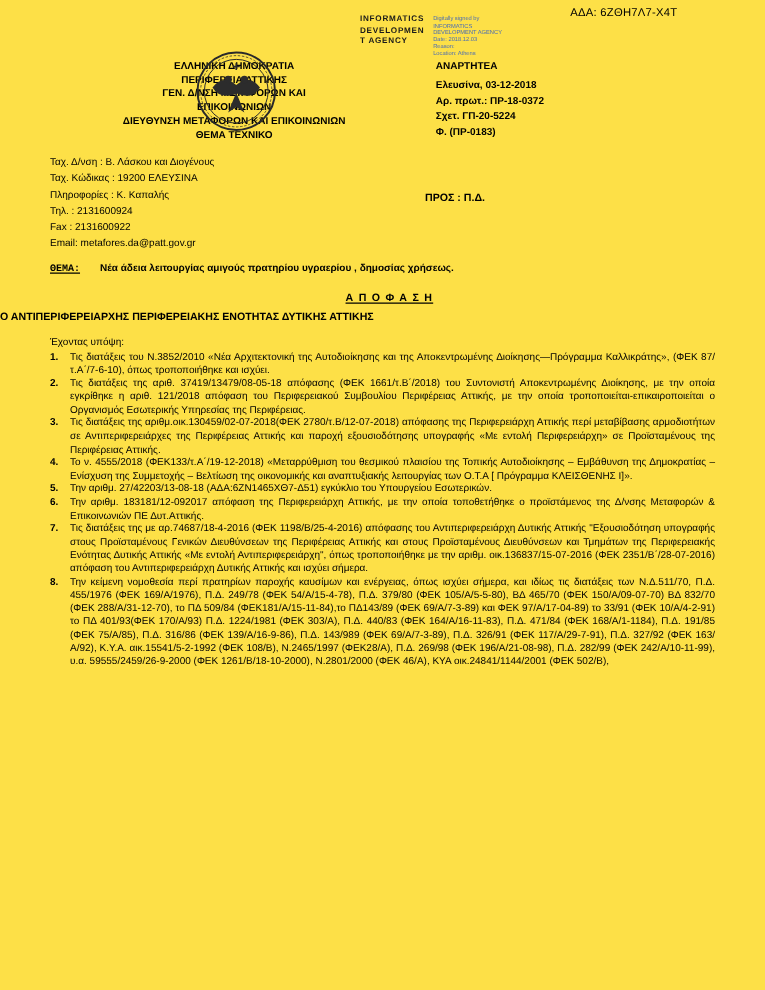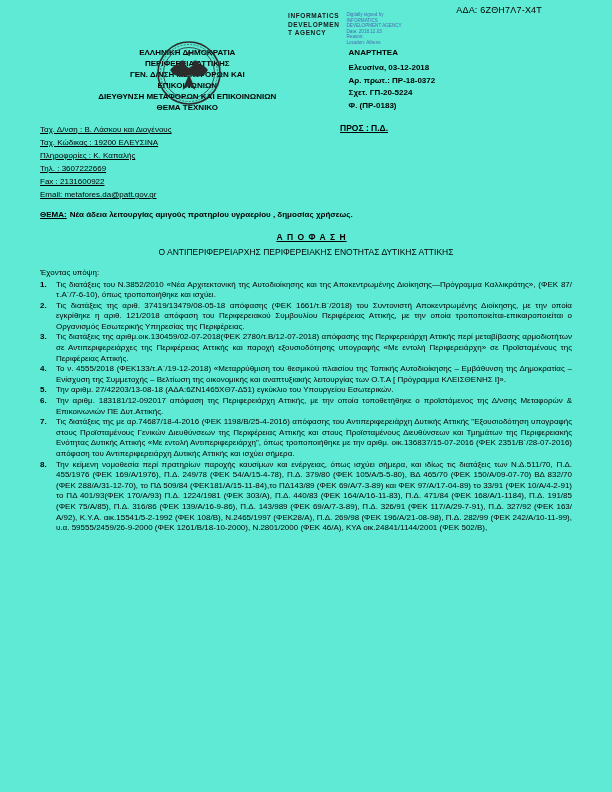--- a/index.html
+++ b/index.html
@@ -1,20 +1,20 @@
 <!DOCTYPE html>
 <html><head>
 <meta charset="utf-8">
 <style>
   * { margin:0; padding:0; box-sizing:border-box; }
   html,body { background:#ffffff; }
   .page {
     position:relative;
     width:612px; height:792px;
-    background:#5eead4;
+    background:#fde047;
     color:#000;
     font-family:"Liberation Sans", sans-serif;
     overflow:hidden;
   }
   
   .ada { position:absolute; top:5px; right:70px; font-size:9px; letter-spacing:0.2px; }
 
   
   .stamp { position:absolute; left:288px; top:12px; display:flex; gap:7px; }
   .stamp-agency { font-size:6.5px; font-weight:bold; line-height:8.5px; letter-spacing:0.6px; color:#1a1a1a; }
@@ -24,31 +24,31 @@
   .emblem { position:absolute; left:156px; top:40px; width:66px; height:66px; }
 
   
   .header-cols { display:flex; padding:0 48px; margin-top:47px;gap:22px; }
   .col-left { width:300px; text-align:center; font-weight:bold; font-size:8px; line-height:11px; }
   .col-right { width:232px; font-weight:bold; font-size:8px; line-height:11px; }
   .col-right .anartitea { margin-bottom:4px; }
   .col-right .line { margin-bottom:1.5px; }
 
   
-  .contact-row { display:flex; padding:0 40px; margin-top:10px;text-decoration:underline; }
+  .contact-row { display:flex; padding:0 40px; margin-top:10px; }
   .contact { width:300px; font-size:8px; line-height:13px; }
-  .pros { width:232px; font-weight:bold; font-size:8.5px; }
+  .pros { width:232px; font-weight:bold; font-size:8.5px;margin-top:30px; }
 
   
   .subject { padding:0 40px; margin-top:9px; font-size:8px; font-weight:bold; line-height:10.5px; }
-  .subject-label { text-decoration:underline; margin-right:3px; }
+  .subject-label { text-decoration:underline; margin-right:16px;font-family:Liberation Mono, monospace; }
 
   
   .title1 { text-align:center; margin-top:11px; font-weight:bold; font-size:8.5px; text-decoration:underline; letter-spacing:1px;padding-left:11px; }
-  .title2 { text-align:center; margin-top:5px; font-weight:normal; font-size:8.5px; }
+  .title2 { text-align:left; margin-top:5px; font-weight:bold; font-size:8.5px; }
 
   .having { padding:0 40px; margin-top:11px; font-size:8px; }
 
   
   .list { padding:0 40px; margin-top:3px; font-size:8px; }
   .item { display:flex; line-height:10.6px; }
   .inum { width:16px; flex:none; font-weight:bold; }
   .itext { flex:1; text-align:justify; }
 </style>
 </head>
@@ -103,21 +103,21 @@
       <div class="line">Σχετ. ΓΠ-20-5224</div>
       <div class="line">Φ. (ΠΡ-0183)</div>
     </div>
   </div>
 
   <div class="contact-row">
     <div class="contact">
       <div>Ταχ. Δ/νση : Β. Λάσκου και Διογένους</div>
       <div>Ταχ. Κώδικας : 19200 ΕΛΕΥΣΙΝΑ</div>
       <div>Πληροφορίες : Κ. Καπαλής</div>
-      <div>Τηλ. : 3607222669</div>
+      <div>Τηλ. : 2131600924</div>
       <div>Fax : 2131600922</div>
       <div>Email: metafores.da@patt.gov.gr</div>
     </div>
     <div class="pros">ΠΡΟΣ : Π.Δ.</div>
   </div>
 
   <div class="subject">
     <span class="subject-label">ΘΕΜΑ:</span><span>Νέα  άδεια λειτουργίας  αμιγούς πρατηρίου υγραερίου , δημοσίας χρήσεως.</span>
   </div>
 

